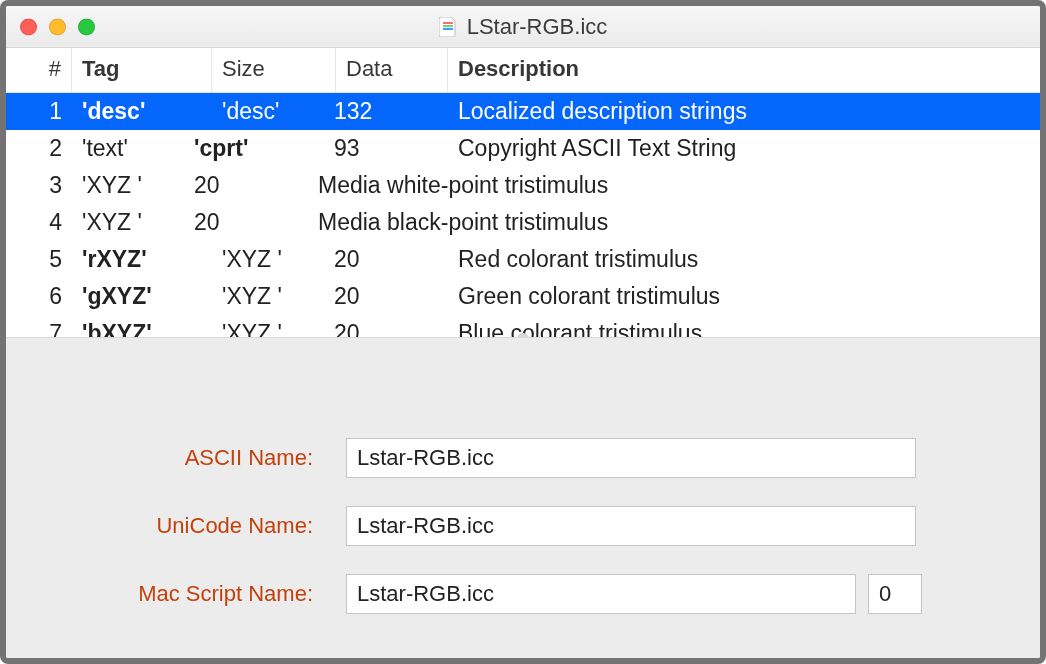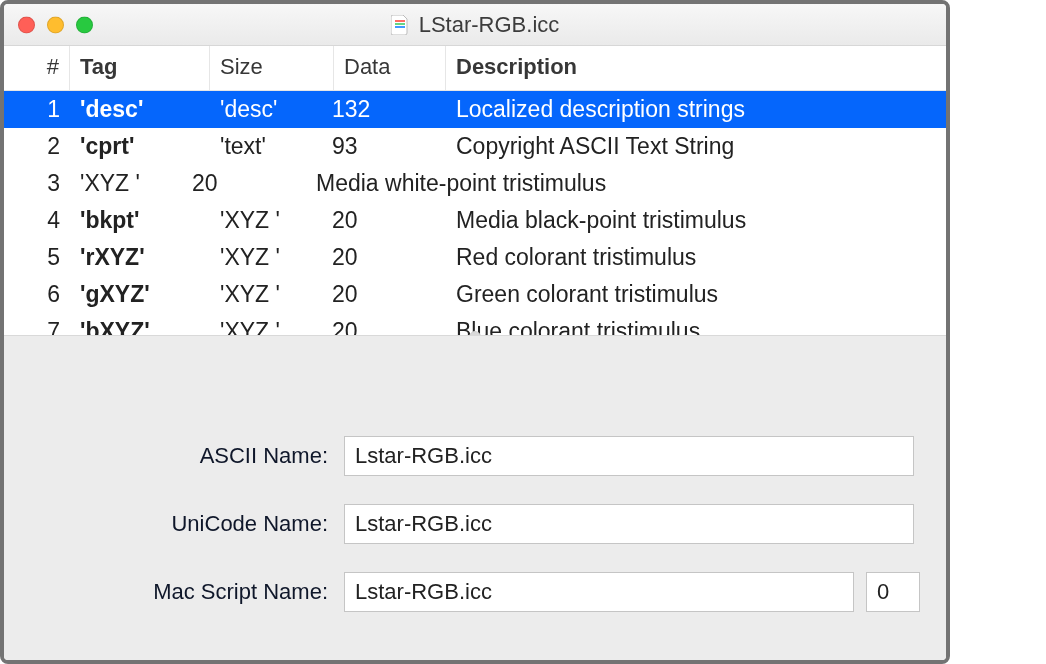--- a/index.html
+++ b/index.html
@@ -1,19 +1,19 @@
 <!DOCTYPE html>
 <html><head>
 <meta charset="utf-8">
 <style>
   * { box-sizing: border-box; }
   html, body { margin: 0; padding: 0; font-family: -apple-system, "Helvetica Neue", Helvetica, Arial, sans-serif; }
   body { width: 1046px; height: 664px; background: #fff; }
 
-  .window { width: 950px; height: 664px; border: 4px solid #737373; border-radius: 8px; overflow: hidden; display: flex; flex-direction: column; background: #fff; justify-content: flex-end; }
+  .window { width: 1046px; height: 664px; border: 6px solid #737373; border-radius: 8px; overflow: hidden; display: flex; flex-direction: column; background: #fff; justify-content: flex-end; }
 
   .titlebar { height: 42px; background: linear-gradient(#f7f7f7, #eaeaea); border-bottom: 1px solid #d7d7d7; display: flex; align-items: center; position: relative; }
   .traffic { display: flex; gap: 12px; position: absolute; left: 14px; top: 50%; transform: translateY(-50%); }
   .dot { width: 17px; height: 17px; border-radius: 50%; border: 1px solid rgba(0,0,0,0.12); }
   .close { background: #ff5f57; }
   .min   { background: #ffbd2e; }
   .max   { background: #28c940; }
   .title-wrap { margin: 0 auto; display: flex; align-items: center; gap: 10px; }
   .doc-icon { width: 18px; height: 20px; display: inline-block; }
   .doc-icon svg { width: 18px; height: 20px; }
@@ -33,21 +33,21 @@
   .rows { }
   .row { display: flex; font-size: 23px; color: #222; }
   .cell { padding: 5px 10px 5px 10px; }
   .row .col-idx { text-align: right; }
   .row.selected { background: #0566fc; color: #fff; }
 
   .splitter-dot { position: absolute; left: 50%; bottom: -8px; transform: translateX(-50%); width: 12px; height: 12px; border-radius: 50%; background: #d9d9d9; border: 1px solid #cfcfcf; }
 
   .details { flex: 1; background: #ececec; padding-top: 100px; padding-left: 80px; position: relative; }
   .form-row { display: flex; align-items: center; margin-bottom: 28px; }
-  .form-label { width: 260px; text-align: right; font-size: 22px; color: #0f172a; padding-right: 16px; }
+  .form-label { width: 260px; text-align: right; font-size: 22px; color: #c2410c; padding-right: 33px; }
   .text-input { height: 40px; border: 1px solid #c5c5c5; background: #fff; font-size: 22px; padding: 4px 10px; color: #222; }
   .wide { width: 570px; }
   .wide2 { width: 510px; }
   .narrow { width: 54px; margin-left: 12px; }
 </style>
 </head>
 <body>
 
 <div class="window">
 
@@ -81,34 +81,33 @@
     <div class="rows" id="rows">
         <div class="row selected">
           <div class="cell col-idx">1</div>
           <div class="cell col-tag">'desc'</div>
           <div class="cell col-data">'desc'</div>
           <div class="cell col-size">132</div>
           <div class="cell col-desc">Localized description strings</div>
         </div>
         <div class="row">
           <div class="cell col-idx">2</div>
+          <div class="cell col-data">'text'</div>
           <div class="cell col-tag">'cprt'</div>
-          <div class="cell col-data">'text'</div>
           <div class="cell col-size">93</div>
           <div class="cell col-desc">Copyright ASCII Text String</div>
         </div>
         <div class="row">
           <div class="cell col-idx">3</div>
           <div class="cell col-data">'XYZ '</div>
           <div class="cell col-size">20</div>
           <div class="cell col-desc">Media white-point tristimulus</div>
         </div>
         <div class="row">
           <div class="cell col-idx">4</div>
-          <div class="cell col-tag">'bkpt'</div>
           <div class="cell col-data">'XYZ '</div>
           <div class="cell col-size">20</div>
           <div class="cell col-desc">Media black-point tristimulus</div>
         </div>
         <div class="row">
           <div class="cell col-idx">5</div>
           <div class="cell col-tag">'rXYZ'</div>
           <div class="cell col-data">'XYZ '</div>
           <div class="cell col-size">20</div>
           <div class="cell col-desc">Red colorant tristimulus</div>

